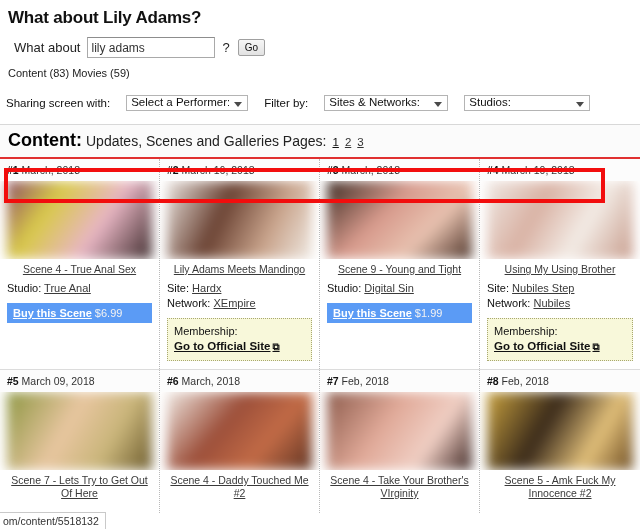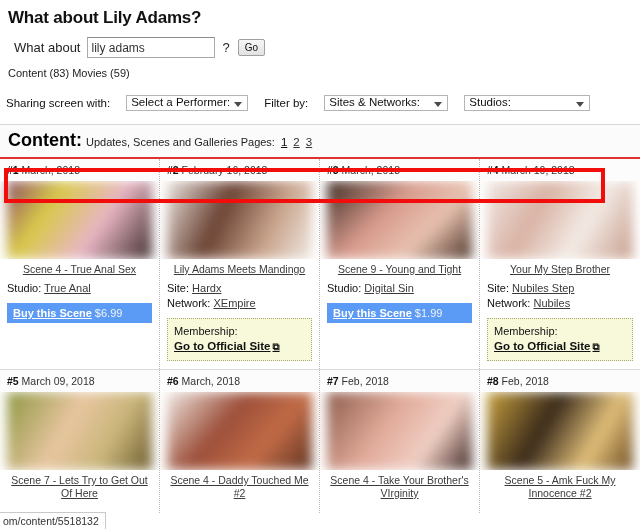--- a/index.html
+++ b/index.html
@@ -63,21 +63,21 @@
   .sel-label { white-space: nowrap; overflow: hidden; }
 
   
   .content-strip {
     margin: 13px 0 0 0; border-top: 1px solid #d8d8d8;
     border-bottom: 2px solid #e03030;
     background: #fbfbfb; padding: 5px 0 6px 8px;
     display: flex; align-items: baseline; gap: 4px;
   }
   .content-strong { font-size: 18px; font-weight: bold; }
-  .content-sub { font-size: 11px; color: #222; }
+  .content-sub { font-size: 14px; color: #222; }
   .pglink {
     font-size: 11.5px; color: #333; text-decoration: underline;
     margin-left: 2px; cursor: pointer;
   }
   .pglink.active { font-weight: normal; color: #111; }
 
   
   .grid-row { display: flex; width: 640px; }
   .card {
     width: 160px; box-sizing: border-box;
@@ -210,21 +210,21 @@
         </div>
         <div class="buy-btn">
           <span class="lbl">Buy this Scene</span><span class="price">$6.99</span>
         </div>
       </div>
     </div>
 
     <div class="card">
       <div class="card-head">
         <b>#2</b>
-        <span>February 16, 2018</span>
+        <span>March 16, 2018</span>
       </div>
       <div class="thumb-wrap">
         <div class="thumb" style="background:linear-gradient(115deg,#e9e2dd 0%,#6b4334 38%,#c9a48c 70%,#efe9e2 100%)"></div>
       </div>
       <div class="card-body">
         <span class="card-title">Lily Adams Meets Mandingo</span>
         <div class="meta">
           <span>Site:</span>
           <a>Hardx</a>
         </div>
@@ -261,21 +261,21 @@
 
     <div class="card">
       <div class="card-head">
         <b>#4</b>
         <span>March 10, 2018</span>
       </div>
       <div class="thumb-wrap">
         <div class="thumb" style="background:linear-gradient(120deg,#efe8e3 0%,#d9b2a4 35%,#f3ece6 65%,#c79c8c 100%)"></div>
       </div>
       <div class="card-body">
-        <span class="card-title">Your My Step Brother</span>
+        <span class="card-title">Using My Using Brother</span>
         <div class="meta">
           <span>Site:</span>
           <a>Nubiles Step</a>
         </div>
         <div class="meta">
           <span>Network:</span>
           <a>Nubiles</a>
         </div>
         <div class="member-box">
           <span>Membership:</span>

